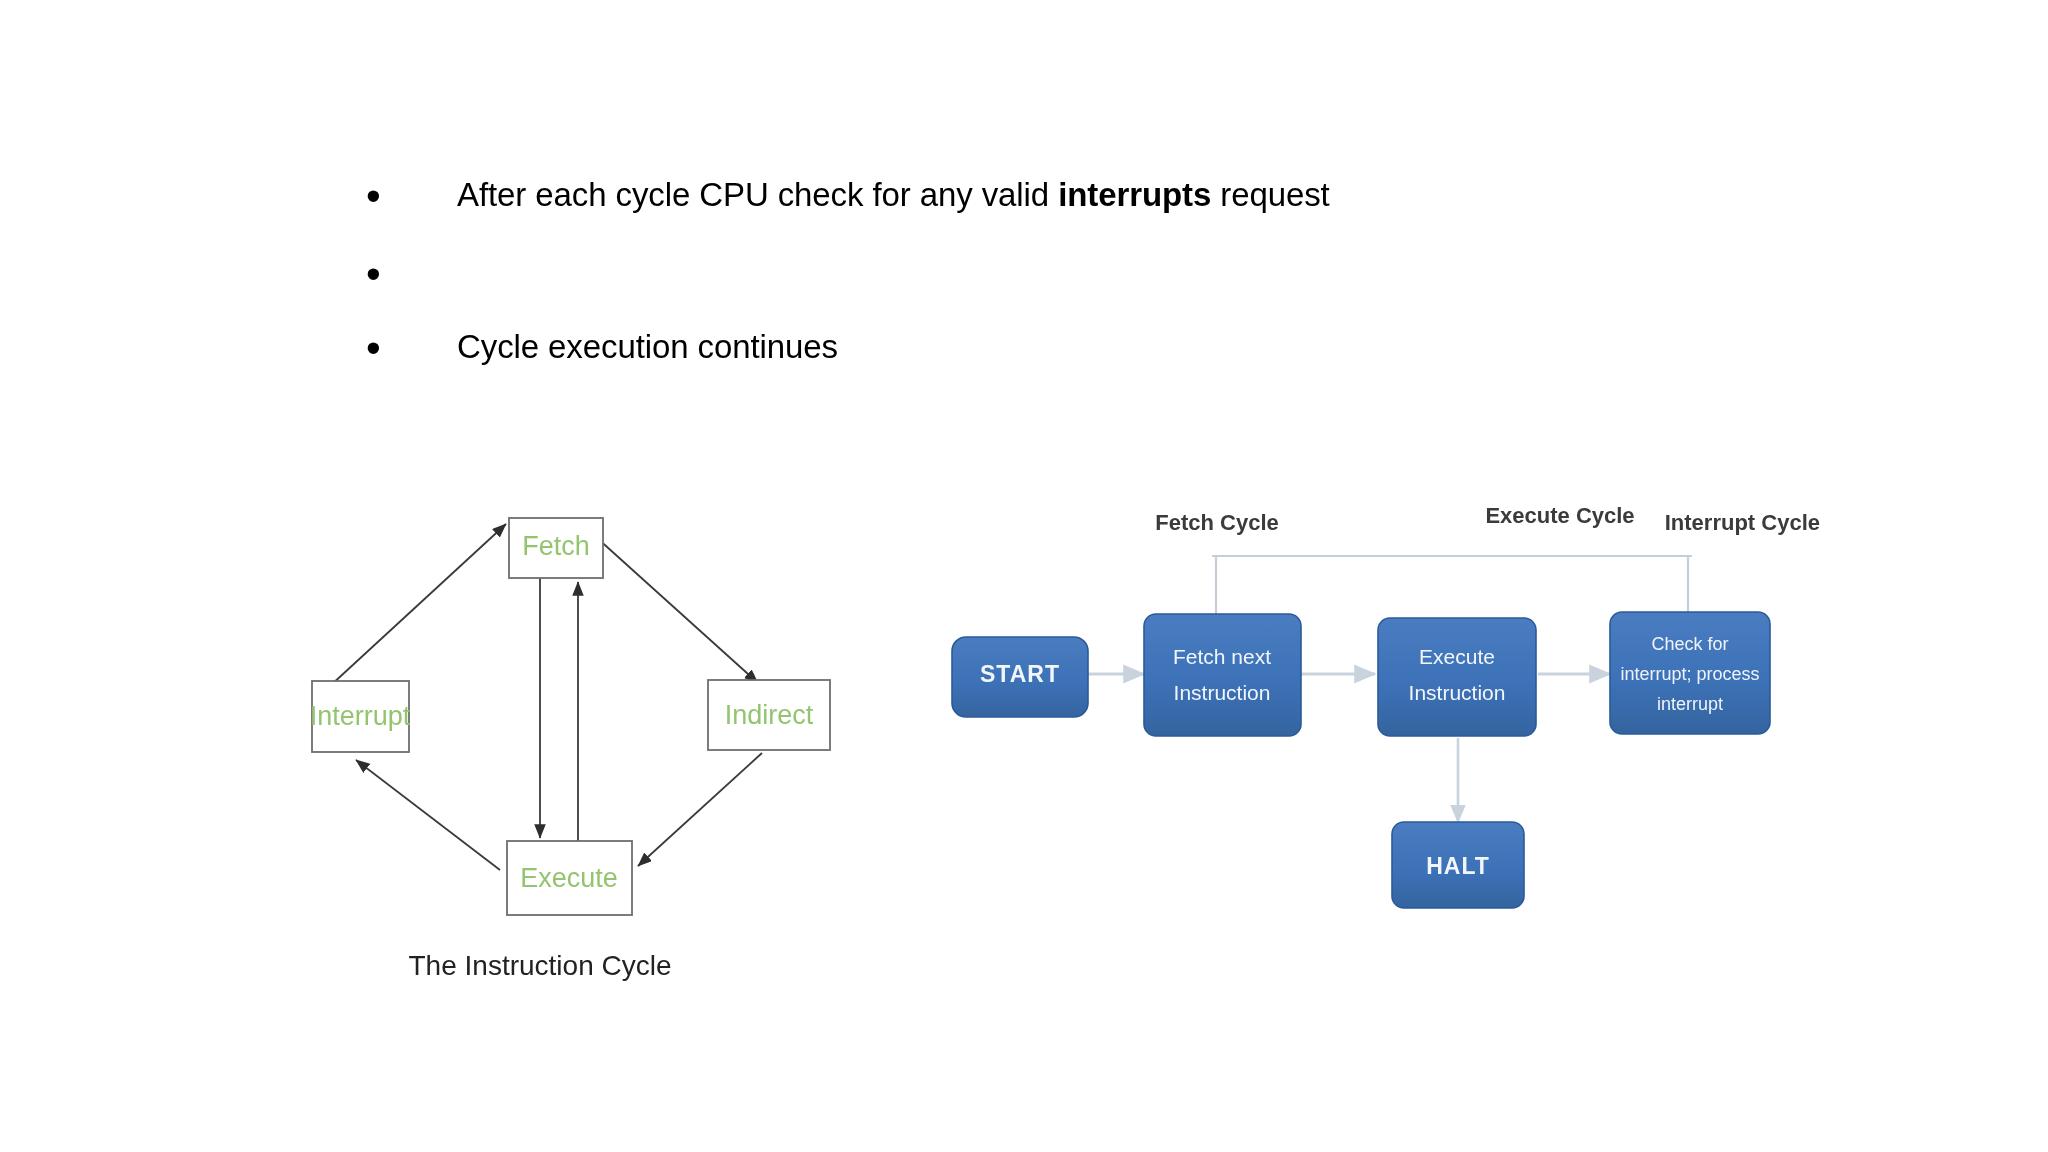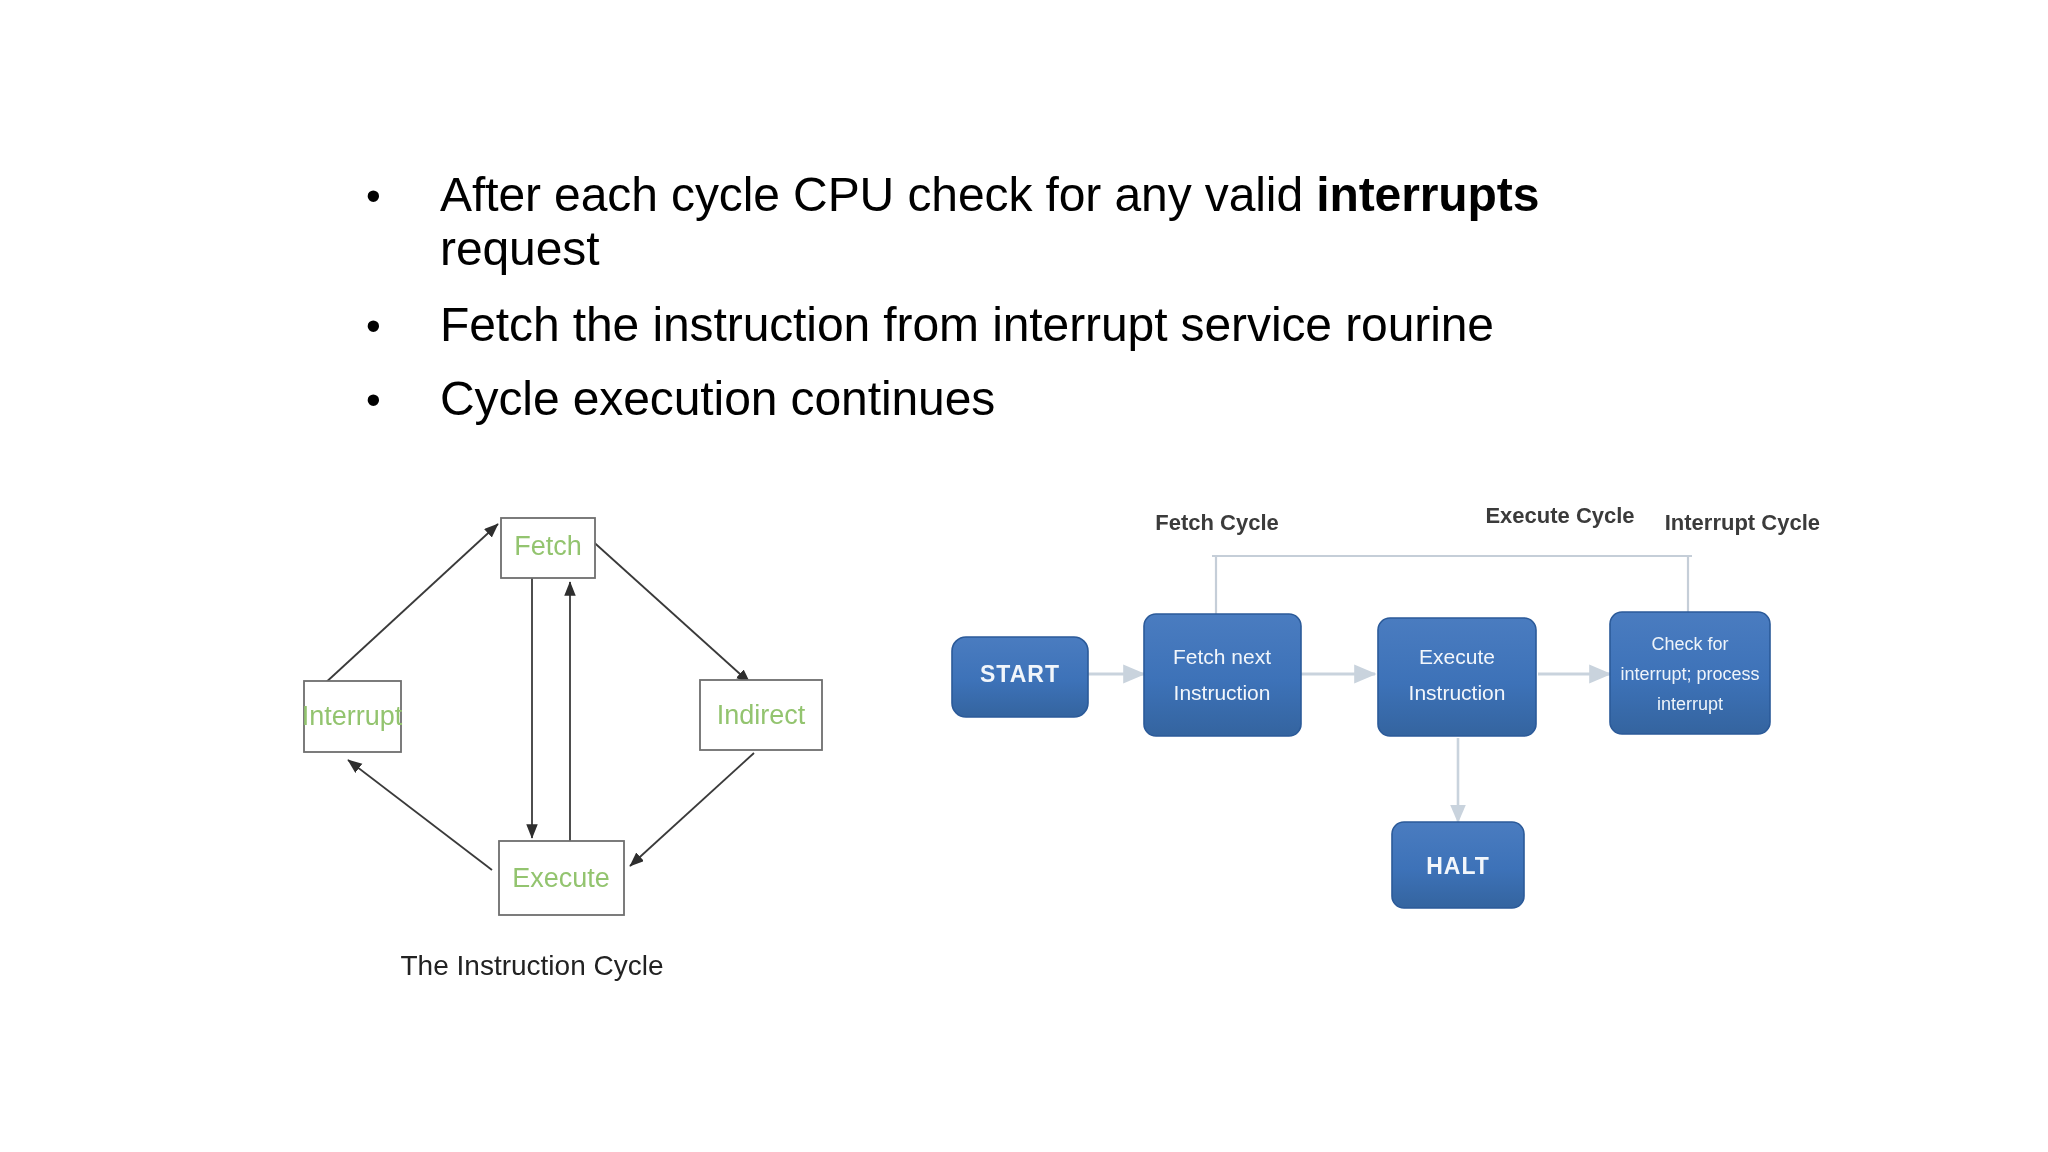--- a/index.html
+++ b/index.html
@@ -37,31 +37,32 @@
     flex: 0 0 88px;
     font-size: 42px;
     line-height: 56px;
     text-align: left;
     padding-left: 14px;
     box-sizing: border-box;
     color: #000;
   }
   .bullet-text {
     flex: 1 1 auto;
-    font-size: 48px;
+    font-size: 33px;
     line-height: 54px;
     letter-spacing: -0.1px;
     color: #000;
+    margin-left: 17px;
   }
   .bullet-text b { font-weight: bold; }
 
   
   #diagram-left {
     position: absolute;
-    left: 282px;
+    left: 290px;
     top: 498px;
     width: 620px;
     height: 520px;
   }
   #diagram-left svg { display:block; }
   .dl-box-label {
     font-family: "Liberation Sans", sans-serif;
     font-size: 27px;
     fill: #93c46f;
   }
@@ -112,21 +113,20 @@
 
   <div id="bullets">
 
     <div class="bullet-row">
       <span class="bullet-mark">•</span>
       <span class="bullet-text"><span>After each cycle CPU check for any valid </span><b>interrupts</b><span> request</span></span>
     </div>
 
     <div class="bullet-row" style="margin-top:22px;">
       <span class="bullet-mark">•</span>
-      <span class="bullet-text">Fetch the instruction from interrupt service rourine</span>
     </div>
 
     <div class="bullet-row" style="margin-top:10px;">
       <span class="bullet-mark">•</span>
       <span class="bullet-text">Cycle execution continues</span>
     </div>
 
   </div>
 
   <div id="diagram-left">

